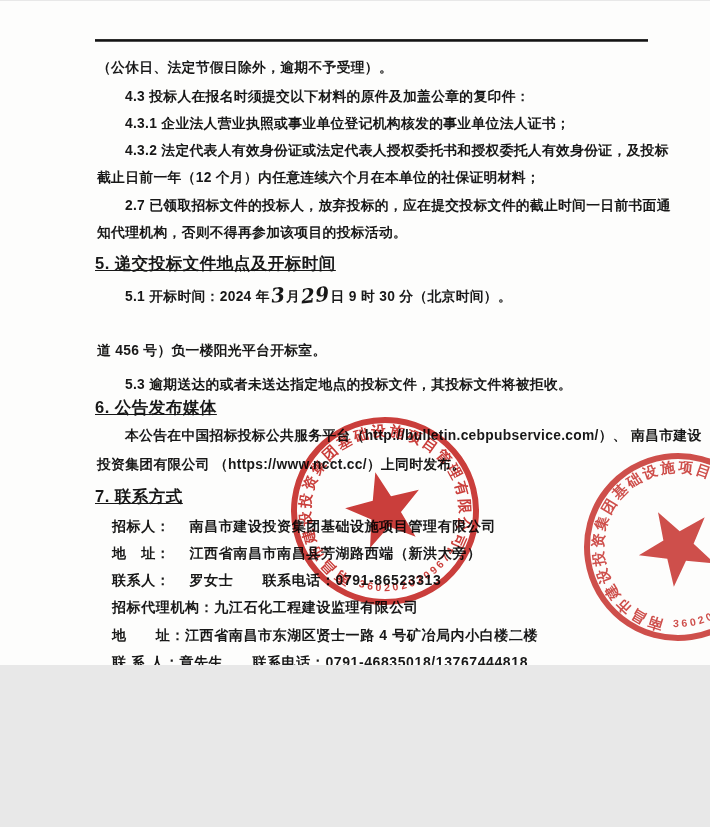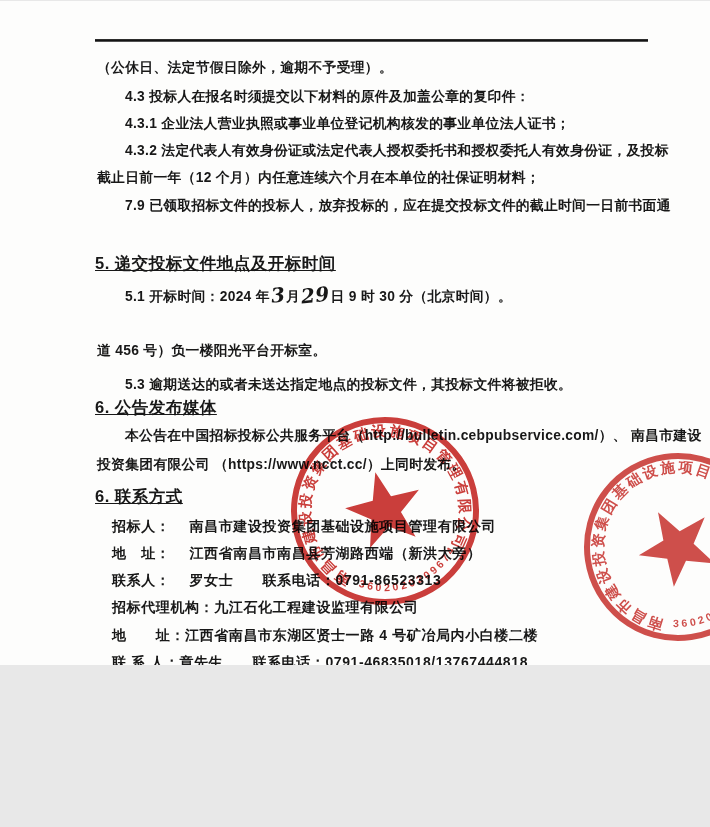--- a/index.html
+++ b/index.html
@@ -43,34 +43,35 @@
 
 <div class="page">
 
   <div class="top-rule"></div>
 
   <div class="bodyline" style="top:58px">（公休日、法定节假日除外，逾期不予受理）。</div>
   <div class="bodyline indent" style="top:87px">4.3 投标人在报名时须提交以下材料的原件及加盖公章的复印件：</div>
   <div class="bodyline indent" style="top:114px">4.3.1 企业法人营业执照或事业单位登记机构核发的事业单位法人证书；</div>
   <div class="bodyline indent" style="top:141px">4.3.2 法定代表人有效身份证或法定代表人授权委托书和授权委托人有效身份证，及投标</div>
   <div class="bodyline" style="top:168px">截止日前一年（12 个月）内任意连续六个月在本单位的社保证明材料；</div>
-  <div class="bodyline indent" style="top:196px">7.9 已领取招标文件的投标人，放弃投标的，应在提交投标文件的截止时间一日前书面通</div>
+  <div class="bodyline indent" style="top:196px">2.7 已领取招标文件的投标人，放弃投标的，应在提交投标文件的截止时间一日前书面通</div>
+  <div class="bodyline" style="top:223px">知代理机构，否则不得再参加该项目的投标活动。</div>
 
   <div class="heading" style="top:252px">5. 递交投标文件地点及开标时间</div>
   <div class="bodyline indent" style="top:287px">
     <span>5.1 开标时间：2024 年</span><span class="hand">3</span><span>月</span><span class="hand">29</span><span>日 9 时 30 分（北京时间）。</span>
   </div>
   <div class="bodyline" style="top:341px">道 456 号）负一楼阳光平台开标室。</div>
   <div class="bodyline indent" style="top:375px">5.3 逾期送达的或者未送达指定地点的投标文件，其投标文件将被拒收。</div>
 
   <div class="heading" style="top:396px">6. 公告发布媒体</div>
   <div class="bodyline" style="top:455px">投资集团有限公司 （https://www.ncct.cc/）上同时发布。</div>
   <div class="bodyline indent" style="top:426px">本公告在中国招标投标公共服务平台（http://bulletin.cebpubservice.com/）、 南昌市建设</div>
 
-  <div class="heading" style="top:485px">6. 联系方式</div>
+  <div class="heading" style="top:485px">7. 联系方式</div>
   <div class="contact" style="top:544px">地　址：　 江西省南昌市南昌县芳湖路西端（新洪大旁）</div>
   <div class="contact" style="top:517px">招标人：　 南昌市建设投资集团基础设施项目管理有限公司</div>
   <div class="contact" style="top:571px">联系人：　 罗女士　　联系电话：0791-86523313</div>
   <div class="contact" style="top:598px">招标代理机构：九江石化工程建设监理有限公司</div>
   <div class="contact" style="top:626px">地　　址：江西省南昌市东湖区贤士一路 4 号矿冶局内小白楼二楼</div>
   <div class="contact" style="top:653px">联 系 人：章先生　　联系电话：0791-46835018/13767444818</div>
 
   <svg class="stamp stamp-main" width="200" height="200" viewBox="0 0 200 200">
     <defs>
       <path id="arcTop1" d="M 57 161.4 A 75 75 0 1 1 143 161.4" fill="none"></path>

